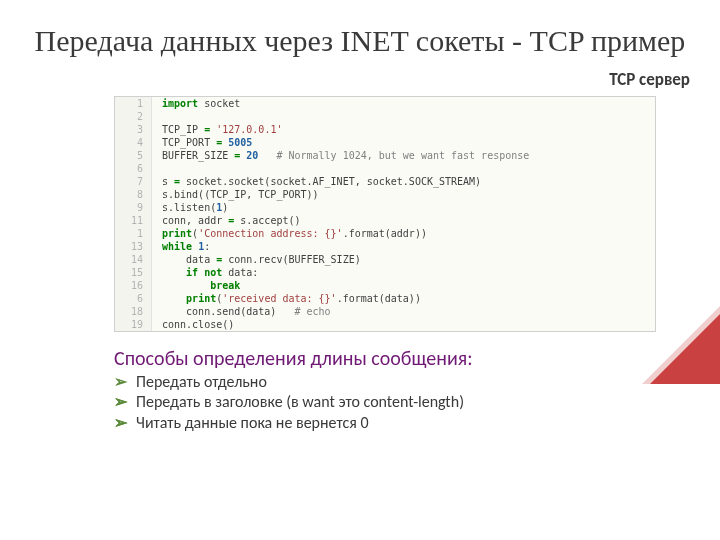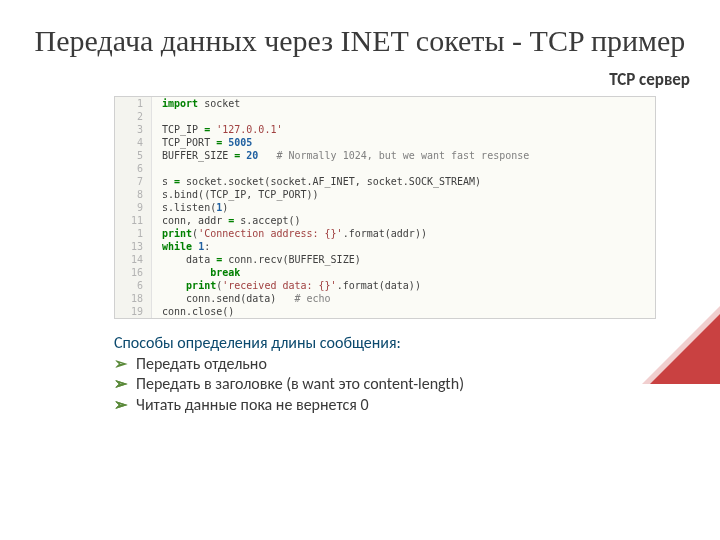--- a/index.html
+++ b/index.html
@@ -62,22 +62,22 @@
     color: #555;
   }
   .kw { color: #008000; font-weight: bold; }
   .str { color: #a04040; margin-top: 24px; }
   .num { color: #2060a0; font-weight: bold; }
   .cm { color: #808080; }
   .nm { color: #404040; }
 
   .methods-intro {
     font-family: Calibri, Arial, sans-serif;
-    font-size: 16px;
-    color: #0c4a6e;
+    font-size: 20px;
+    color: #701a75;
     margin: 14px 0 2px 84px;
   }
   ul.bullets {
     list-style: none;
     margin: 0 0 0 84px;
     padding: 0;
     font-family: Calibri, Arial, sans-serif;
     font-size: 16px;
     color: #3a3a3a;
   }
@@ -172,20 +172,24 @@
           </tr>
           <tr>
             <td class="ln">13</td>
             <td class="code"><span class="kw">while</span><span class="nm"> </span><span class="num">1</span><span class="nm">:</span></td>
           </tr>
           <tr>
             <td class="ln">14</td>
             <td class="code"><span class="nm">    data </span><span class="kw">=</span><span class="nm"> conn.recv(BUFFER_SIZE)</span></td>
           </tr>
           <tr>
+            <td class="ln">15</td>
+            <td class="code"><span class="nm">    </span><span class="kw">if</span><span class="nm"> </span><span class="kw">not</span><span class="nm"> data:</span></td>
+          </tr>
+          <tr>
             <td class="ln">16</td>
             <td class="code"><span class="nm">        </span><span class="kw">break</span></td>
           </tr>
           <tr>
             <td class="ln">6</td>
             <td class="code"><span class="nm">    </span><span class="kw">print</span><span class="nm">(</span><span class="str">'received data: {}'</span><span class="nm">.format(data))</span></td>
           </tr>
           <tr>
             <td class="ln">18</td>
             <td class="code"><span class="nm">    conn.send(data)   </span><span class="cm"># echo</span></td>

